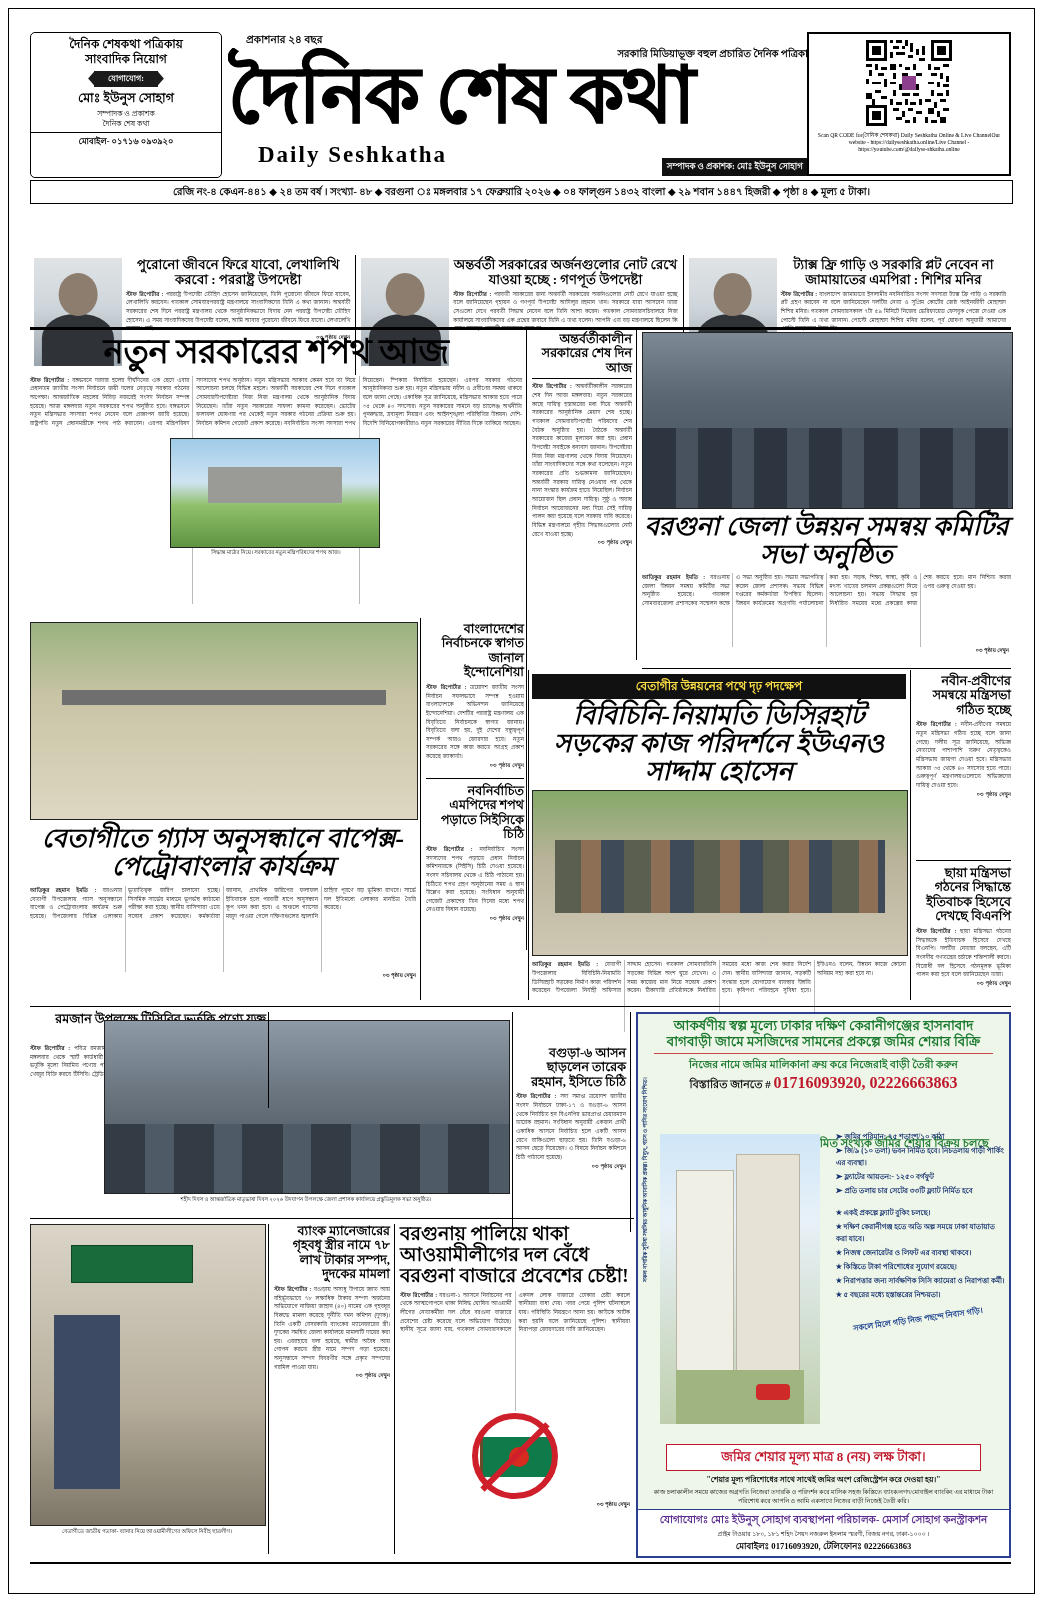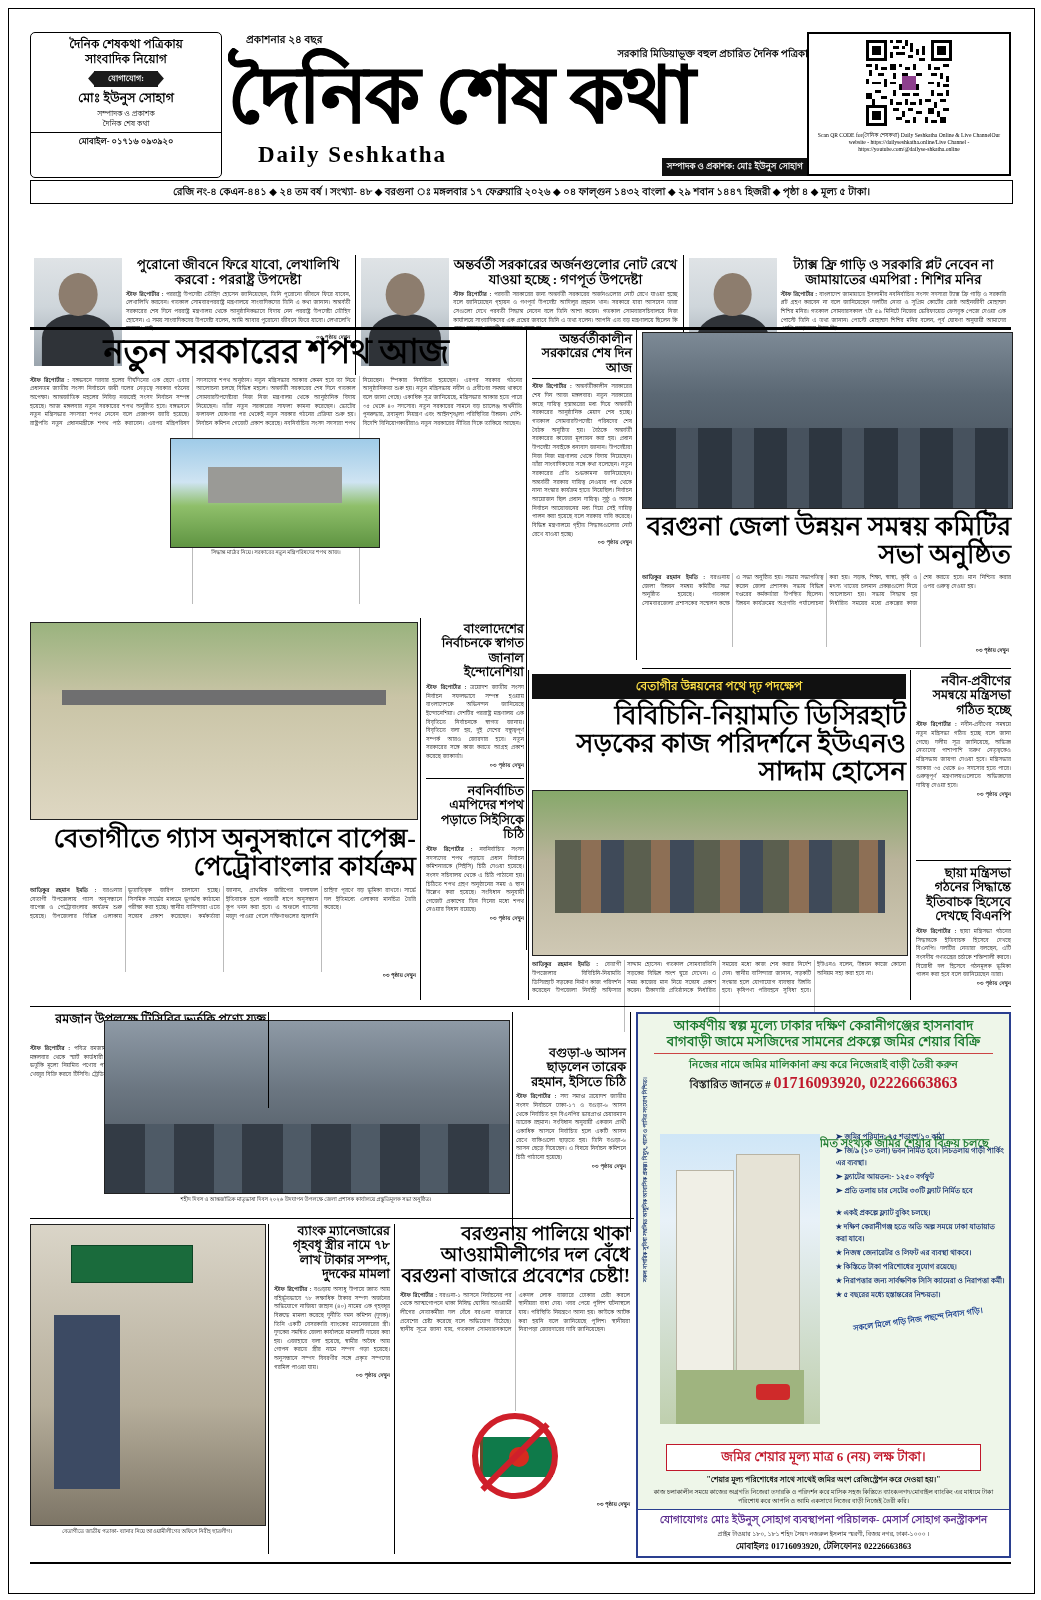--- a/index.html
+++ b/index.html
@@ -61,22 +61,22 @@
   .t-body{flex:1;}
   .t-hl{font-size:13.2px;font-weight:bold;text-align:center;line-height:1.12;}
   
   #grid{position:absolute;left:30px;top:330px;width:981px;height:1250px;}
   .vline{position:absolute;width:1px;background:#000;}
   .hline{position:absolute;height:1px;background:#000;}
   .thick{height:3px;background:#000;}
   .col{position:absolute;box-sizing:border-box;}
   .lead-hl{font-size:34px;font-weight:bold;text-align:center;line-height:1.05;
     letter-spacing:-0.5px;}
-  .hl2{font-size:26px;font-weight:bold;text-align:right;line-height:1.08;}
-  .hl3{font-size:19px;font-weight:bold;text-align:right;line-height:1.1;}
+  .hl2{font-size:26px;font-weight:bold;text-align:center;line-height:1.08;font-style:italic;}
+  .hl3{font-size:19px;font-weight:bold;text-align:left;line-height:1.1;}
   .hl4{font-size:12.6px;font-weight:bold;text-align:right;line-height:1.15;}
   .kicker{background:#111;color:#fde047;text-align:center;font-size:12px;
     font-weight:bold;padding:2.5px 0;}
   .cap{font-size:5.4px;text-align:center;line-height:1.35;padding:1.5px 2px;}
   .cols2{column-count:2;column-gap:7px;column-rule:0.6px solid #bbb;}
   .cols3{column-count:3;column-gap:7px;column-rule:0.6px solid #bbb;}
   .cols4{column-count:4;column-gap:6px;column-rule:0.6px solid #bbb;}
   
   .p-portrait{background:linear-gradient(180deg,#dfe3e6 0%,#cfd6db 45%,#9aa4ad 100%);}
   .p-portrait:after{content:"";position:absolute;left:50%;top:14%;width:44%;height:40%;
@@ -484,21 +484,21 @@
           <div class="ad-li">★ <span>কিস্তিতে টাকা পরিশোধের সুযোগ রয়েছে।</span></div>
           <div class="ad-li">★ <span>নিরাপত্তার জন্য সার্বক্ষণিক সিসি ক্যামেরা ও নিরাপত্তা কর্মী।</span></div>
           <div class="ad-li">★ <span>৫ বছরের মধ্যে হস্তান্তরের নিশ্চয়তা।</span></div>
         </div>
 
         <div style="position:absolute;left:196px;top:300px;width:168px;font-size:8px;
                     color:#1a3f8f;font-weight:bold;transform:rotate(-8deg);text-align:center;
                     line-height:1.4;">সকলে মিলে গড়ি নিজ পছন্দে নিবাস গড়ি।</div>
 
         <div style="position:absolute;left:0;right:0;bottom:0;">
-          <div class="ad-price">জমির শেয়ার মূল্য মাত্র 6 (নয়) লক্ষ টাকা।</div>
+          <div class="ad-price">জমির শেয়ার মূল্য মাত্র 8 (নয়) লক্ষ টাকা।</div>
           <div class="ad-quote">"শেয়ার মূল্য পরিশোধের সাথে সাথেই জমির অংশ রেজিস্ট্রেশন করে দেওয়া হয়।"</div>
           <div class="ad-small">কাজ চলাকালীন সময়ে কাজের অগ্রগতি নিজেরা তদারকি ও পরিদর্শন করে মাসিক সহজ কিস্তিতে ব্যাংক/নগদ/মোবাইল ব্যাংকিং এর মাধ্যমে টাকা পরিশোধ করে আপনি ও আমি একসাথে নিজের বাড়ী নিজেই তৈরী করি।</div>
           <div class="ad-foot">
             <div class="f1">যোগাযোগঃ মোঃ ইউনুস্ সোহাগ ব্যবস্থাপনা পরিচালক- মেসার্স সোহাগ কনস্ট্রাকশন</div>
             <div class="f2">প্রাইম টাওয়ার ১৮০, ১৮১ শহিদ সৈয়দ নজরুল ইসলাম স্মরণী, বিজয় নগর, ঢাকা-১০০০ ।</div>
             <div class="f3">মোবাইলঃ 01716093920, টেলিফোনঃ 02226663863</div>
           </div>
         </div>
       </div>
     </div>

